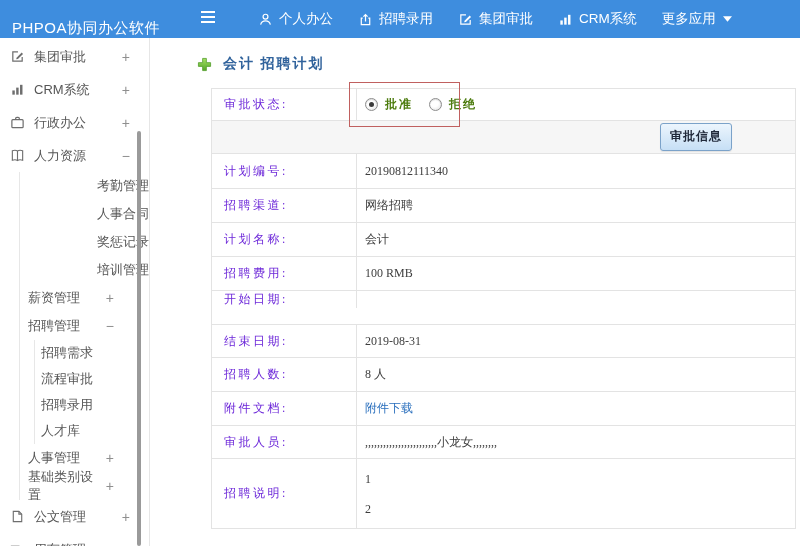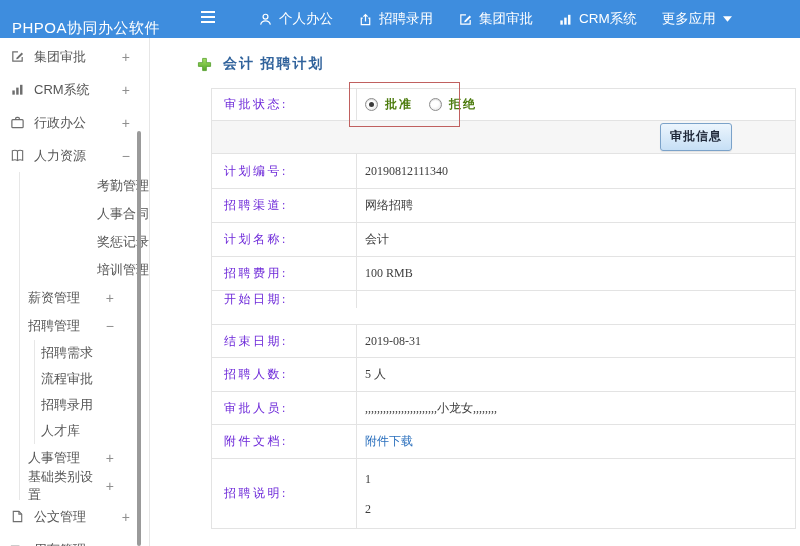--- a/index.html
+++ b/index.html
@@ -290,31 +290,31 @@
       </div>
       <div class="t-row" style="height: 34px; flex-direction: column;">
         <div class="t-label">开始日期:</div>
       </div>
       <div class="t-row" style="height: 33px;">
         <div class="t-label">结束日期:</div>
         <div class="t-value">2019-08-31</div>
       </div>
       <div class="t-row" style="height: 34px;">
         <div class="t-label">招聘人数:</div>
-        <div class="t-value">5 人</div>
+        <div class="t-value">8 人</div>
+      </div>
+      <div class="t-row" style="height: 34px;">
+        <div class="t-label">附件文档:</div>
+        <div class="t-value">
+          <a href="#">附件下载</a>
+        </div>
       </div>
       <div class="t-row" style="height: 33px;">
         <div class="t-label">审批人员:</div>
         <div class="t-value">,,,,,,,,,,,,,,,,,,,,,,,,小龙女,,,,,,,,</div>
-      </div>
-      <div class="t-row" style="height: 34px;">
-        <div class="t-label">附件文档:</div>
-        <div class="t-value">
-          <a href="#">附件下载</a>
-        </div>
       </div>
       <div class="t-row" style="height: 70px;">
         <div class="t-label">招聘说明:</div>
         <div class="t-value multiline">
           <div>1</div>
           <div>2</div>
         </div>
       </div>
     </div>
 </div>

